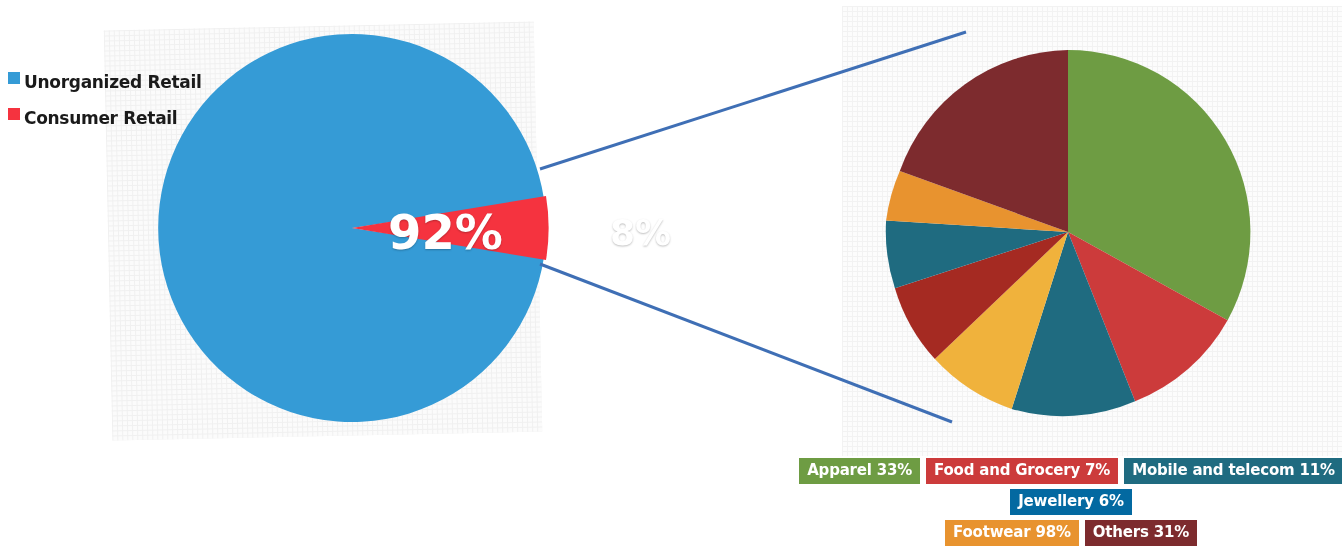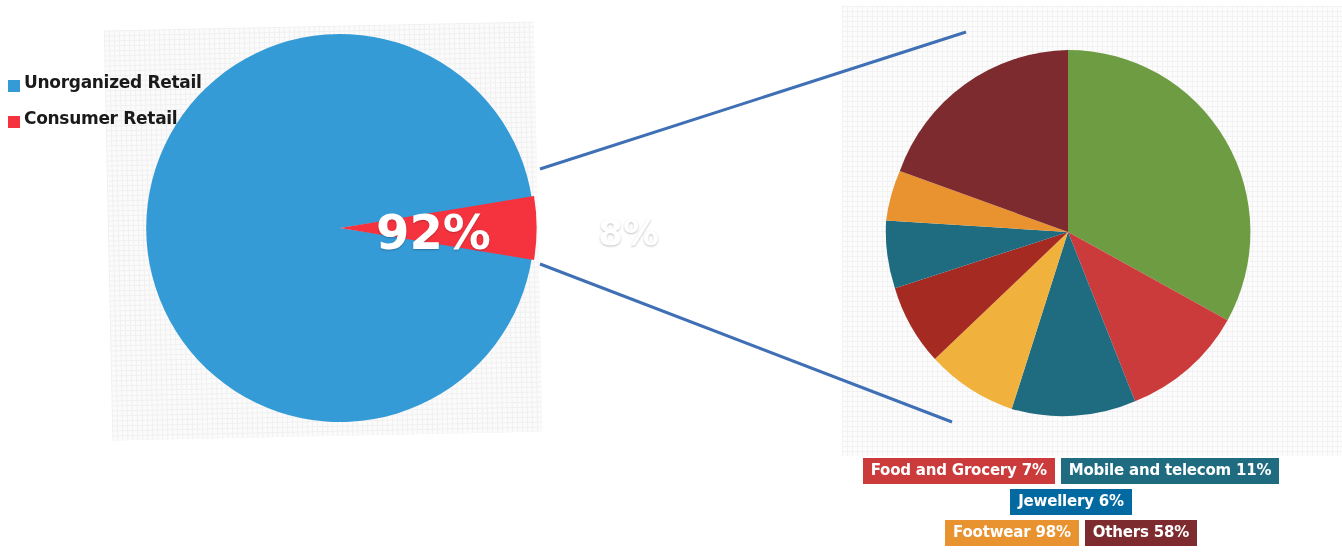--- a/index.html
+++ b/index.html
@@ -29,21 +29,21 @@
     background-color: #fbfbfb;
     background-image:
       linear-gradient(to right, #f0f0f0 1px, transparent 1px),
       linear-gradient(to bottom, #f0f0f0 1px, transparent 1px);
     background-size: 5px 5px;
     transform: rotate(-1.2deg);
   }
 
   #main-pie-wrap {
     position: absolute;
-    left: 140px; top: 28px;
+    left: 152px; top: 28px;
     width: 420px; height: 400px;
   }
   #main-pie-wrap svg { display: block; }
 
   .pct-label {
     position: absolute;
     color: #ffffff;
     font-weight: bold;
     font-family: "DejaVu Sans", sans-serif;
     letter-spacing: 0px;
@@ -59,21 +59,21 @@
   }
 
   
   #main-legend {
     position: absolute;
     left: 8px; top: 72px;
     width: 200px;
   }
   .legend-row {
     display: flex;
-    align-items: flex-end;
+    align-items: flex-start;
     margin-bottom: 16px;
   }
   .legend-swatch {
     width: 12px; height: 12px;
     margin-right: 4px;
     flex: 0 0 auto;
   }
   .legend-text {
     font-family: "DejaVu Sans", sans-serif;
     font-weight: bold;
@@ -201,26 +201,27 @@
 </div>
 
 <svg id="connectors">
   <line x1="540" y1="169" x2="966" y2="32" stroke="#3f6fb5" stroke-width="3"></line>
   <line x1="540" y1="264" x2="952" y2="422" stroke="#3f6fb5" stroke-width="3"></line>
 </svg>
 
 <div id="detail-legend">
 
   <div class="chip-row">
+    <span class="chip" style="background:#6e9c43">Apparel 33%</span>
     <span class="chip" style="background:#cc3b3b">Food and Grocery 7%</span>
     <span class="chip" style="background:#1f6b80">Mobile and telecom 11%</span>
   </div>
 
   <div class="chip-row">
     <span class="chip" style="background:#0369a1">Jewellery 6%</span>
   </div>
 
   <div class="chip-row">
     <span class="chip" style="background:#e8932f">Footwear 98%</span>
-    <span class="chip" style="background:#7d2b2e">Others 58%</span>
+    <span class="chip" style="background:#7d2b2e">Others 31%</span>
   </div>
 
 </div>
 
 </body></html>

